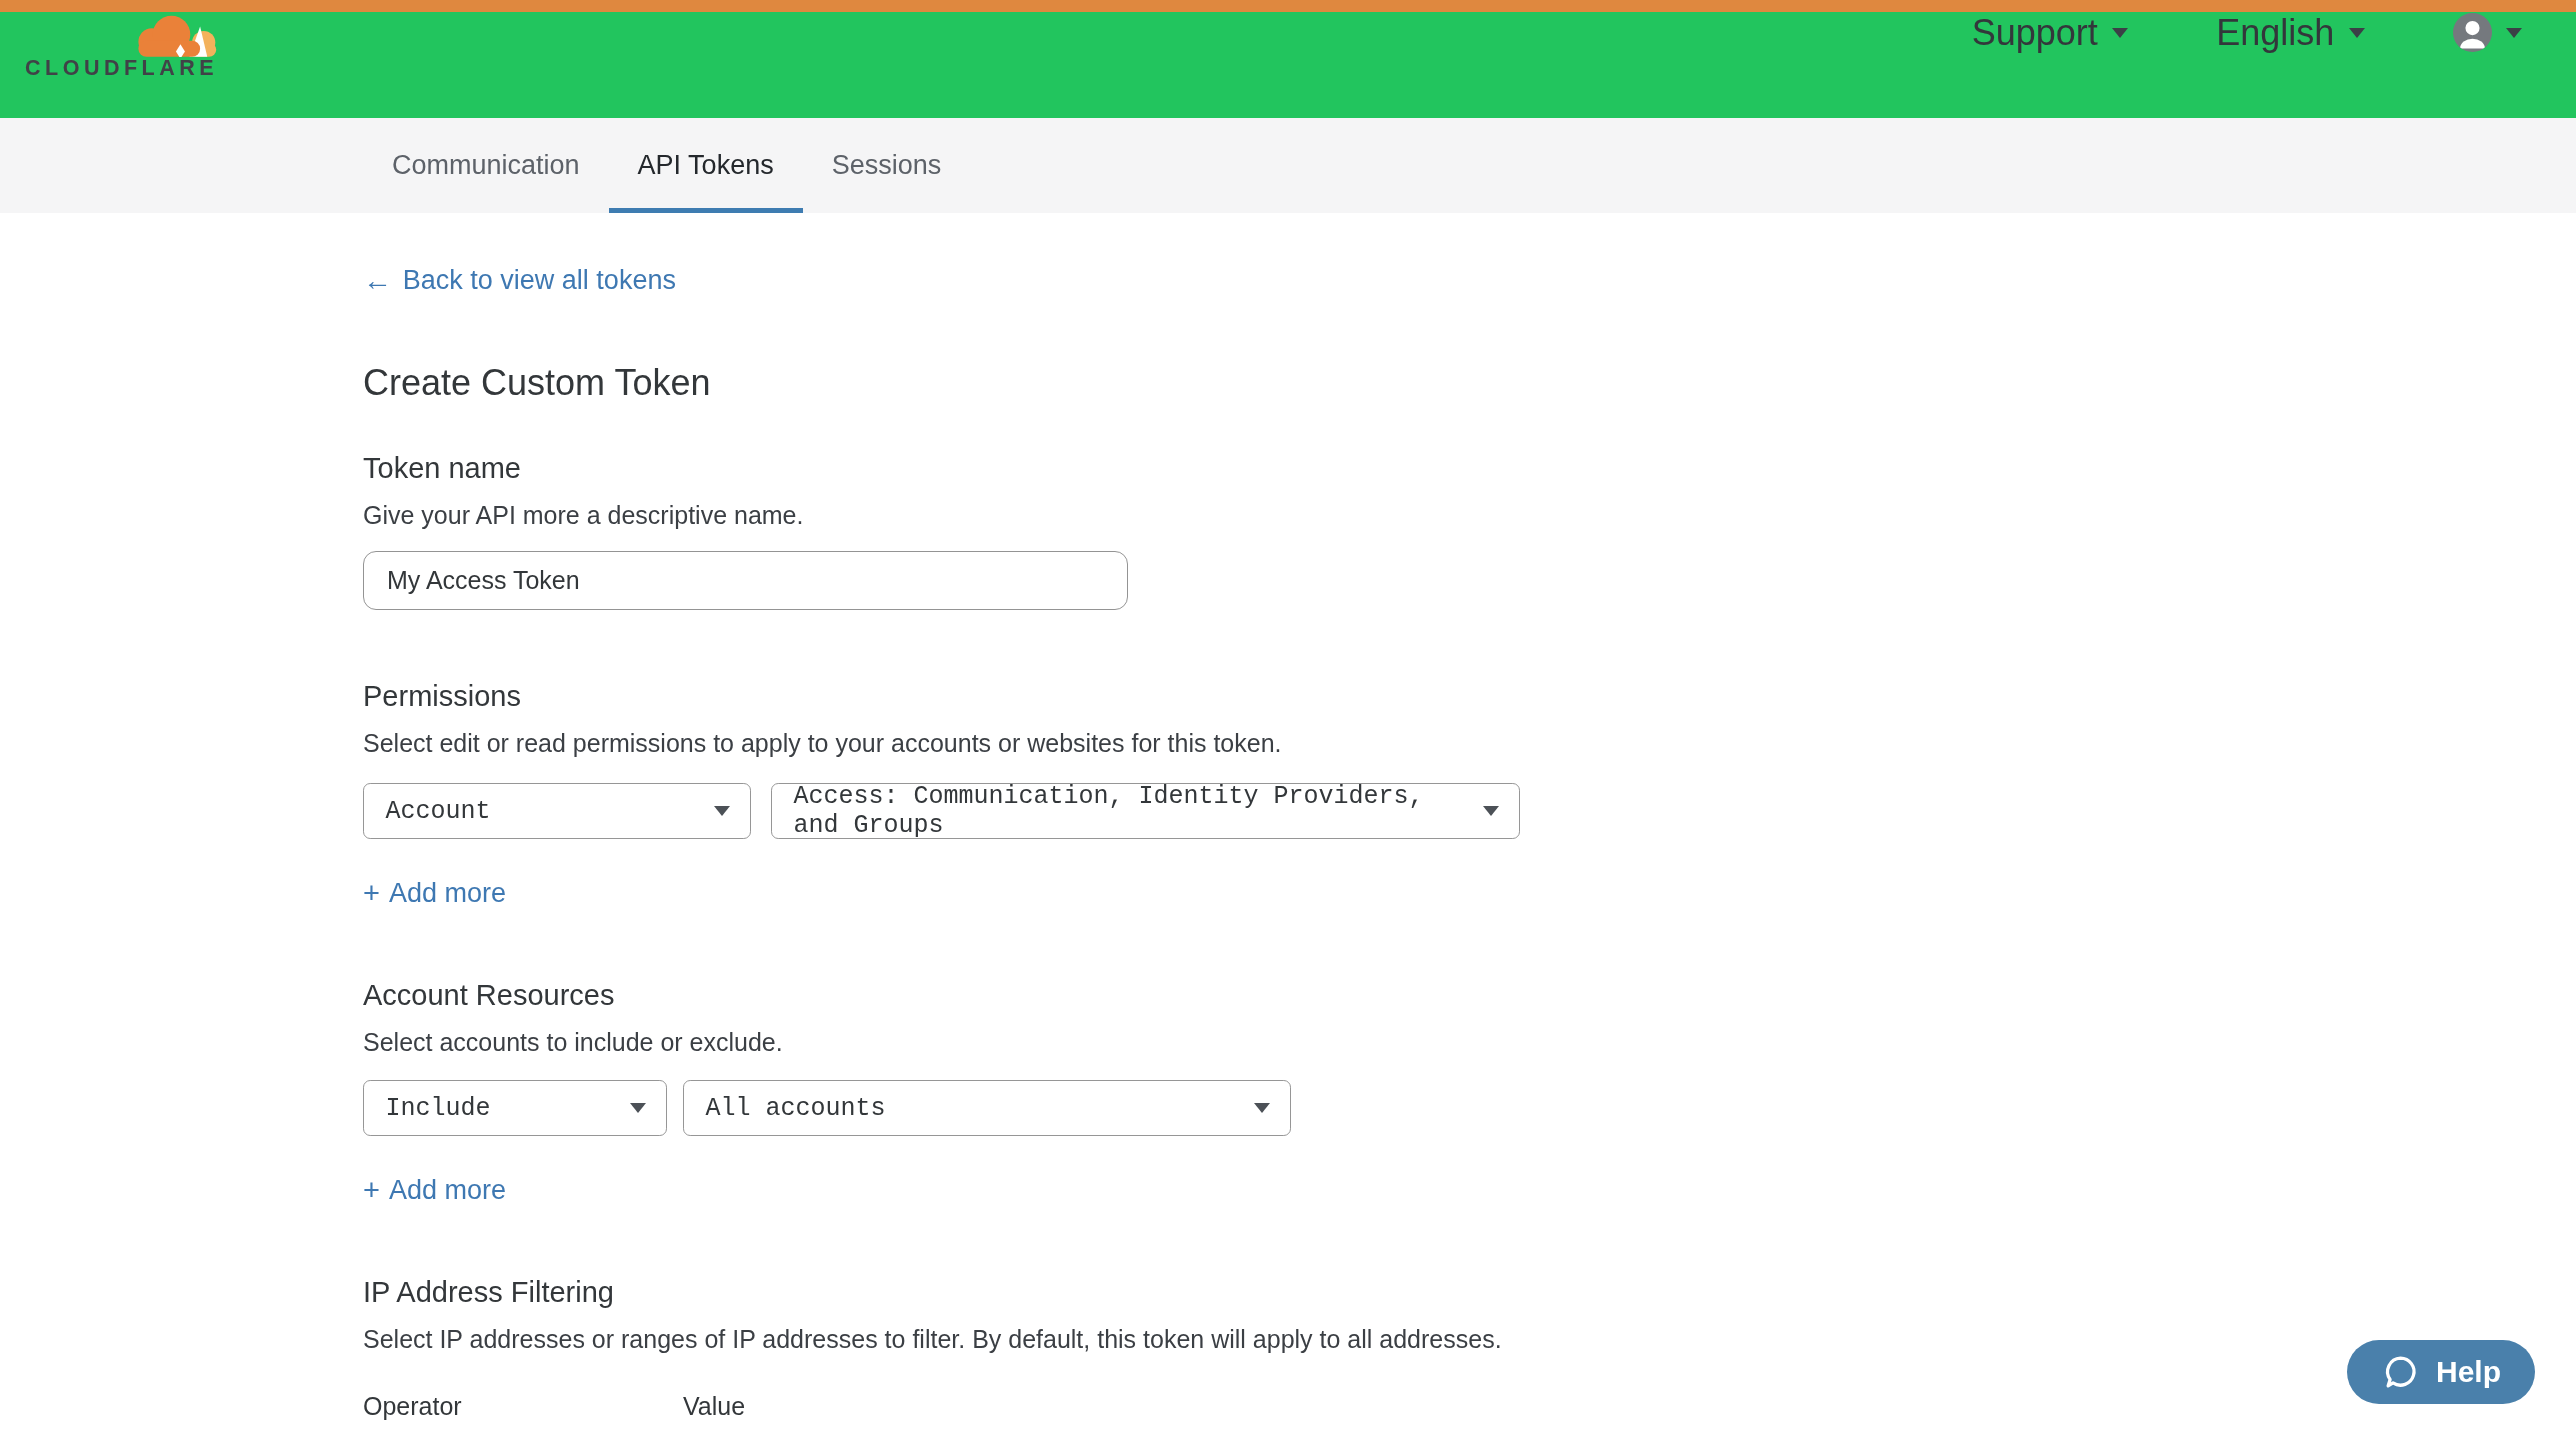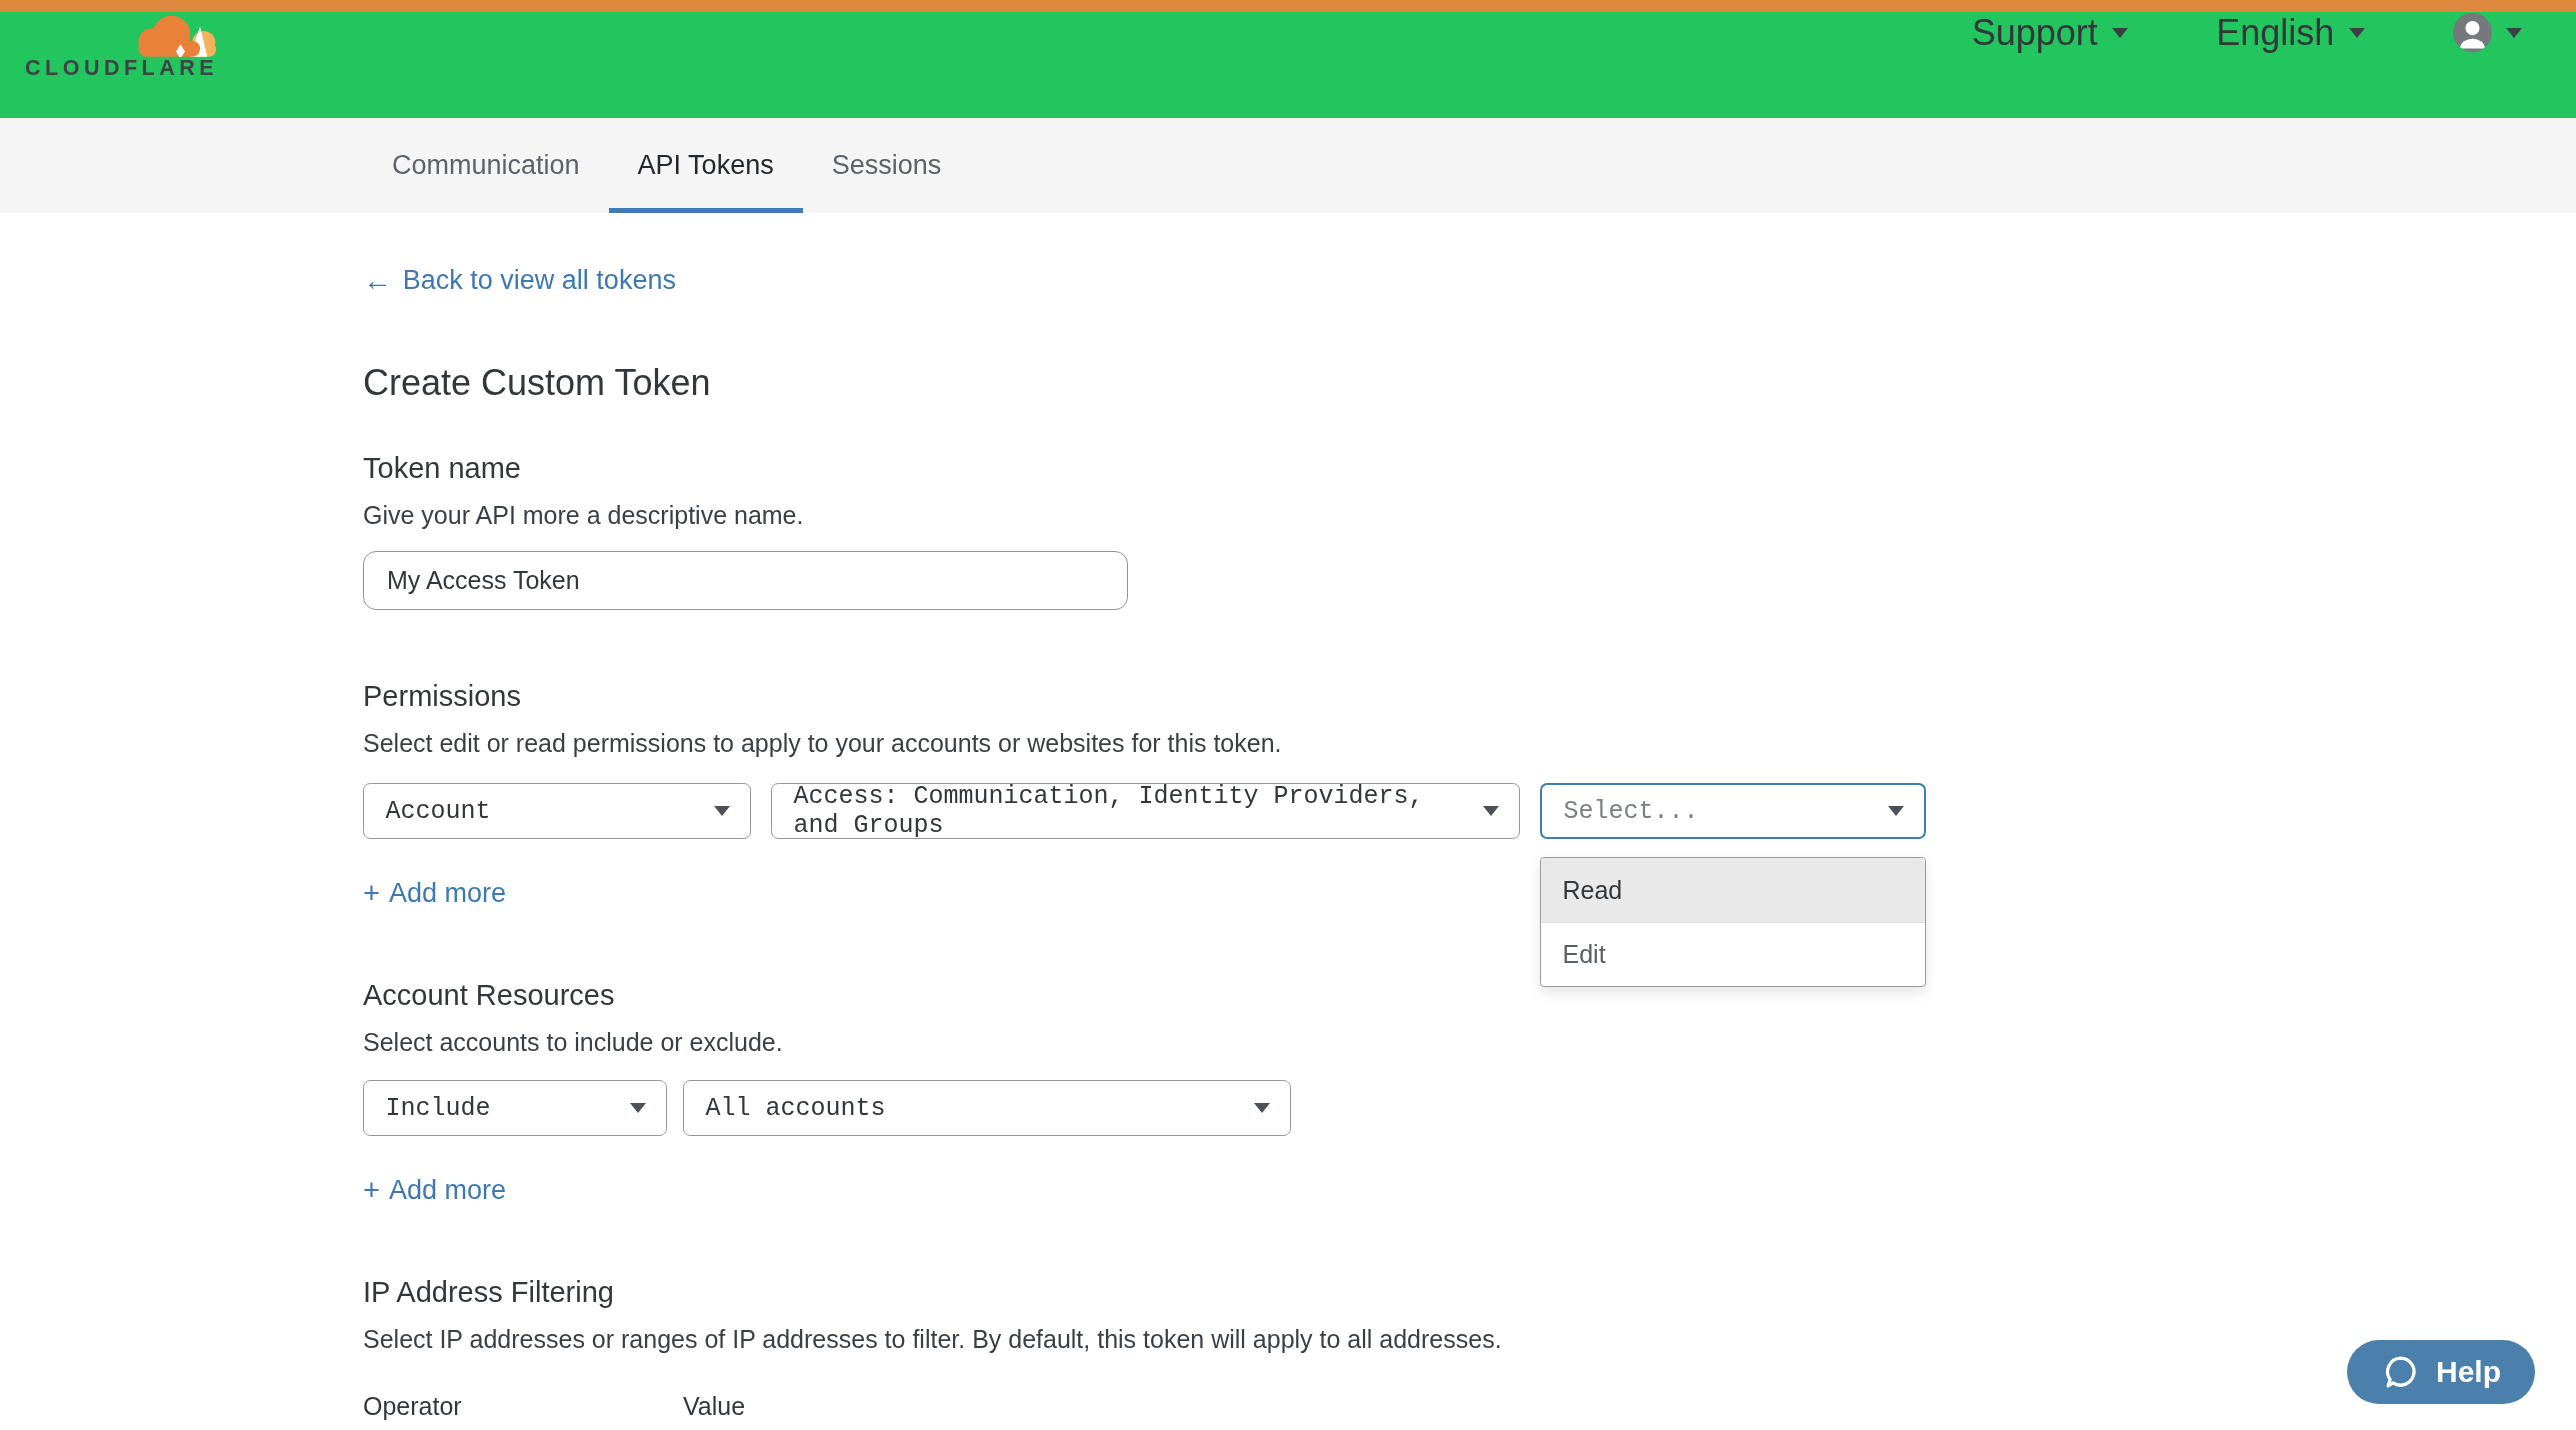--- a/index.html
+++ b/index.html
@@ -200,30 +200,20 @@
   <p class="desc">Select edit or read permissions to apply to your accounts or websites for this token.</p>
   <div class="row">
     <div class="select" style="width:388px">
       <span>Account</span>
       <span class="caret"></span>
     </div>
     <div class="select" style="width:749px">
       <span>Access: Communication, Identity Providers, and Groups</span>
       <span class="caret"></span>
     </div>
-    <div class="select-wrap" style="width:386px">
-      <div class="select focused">
-        <span class="muted">Select...</span>
-        <span class="caret"></span>
-      </div>
-      <div class="menu">
-        <div class="option highlight">Read</div>
-        <div class="option">Edit</div>
-      </div>
-    </div>
   </div>
   <div class="addmore">
     <span class="plus">+</span>
     <span>Add more</span>
   </div>
 
   
   <h2 class="section-h">Account Resources</h2>
   <p class="desc">Select accounts to include or exclude.</p>
   <div class="row tight">

